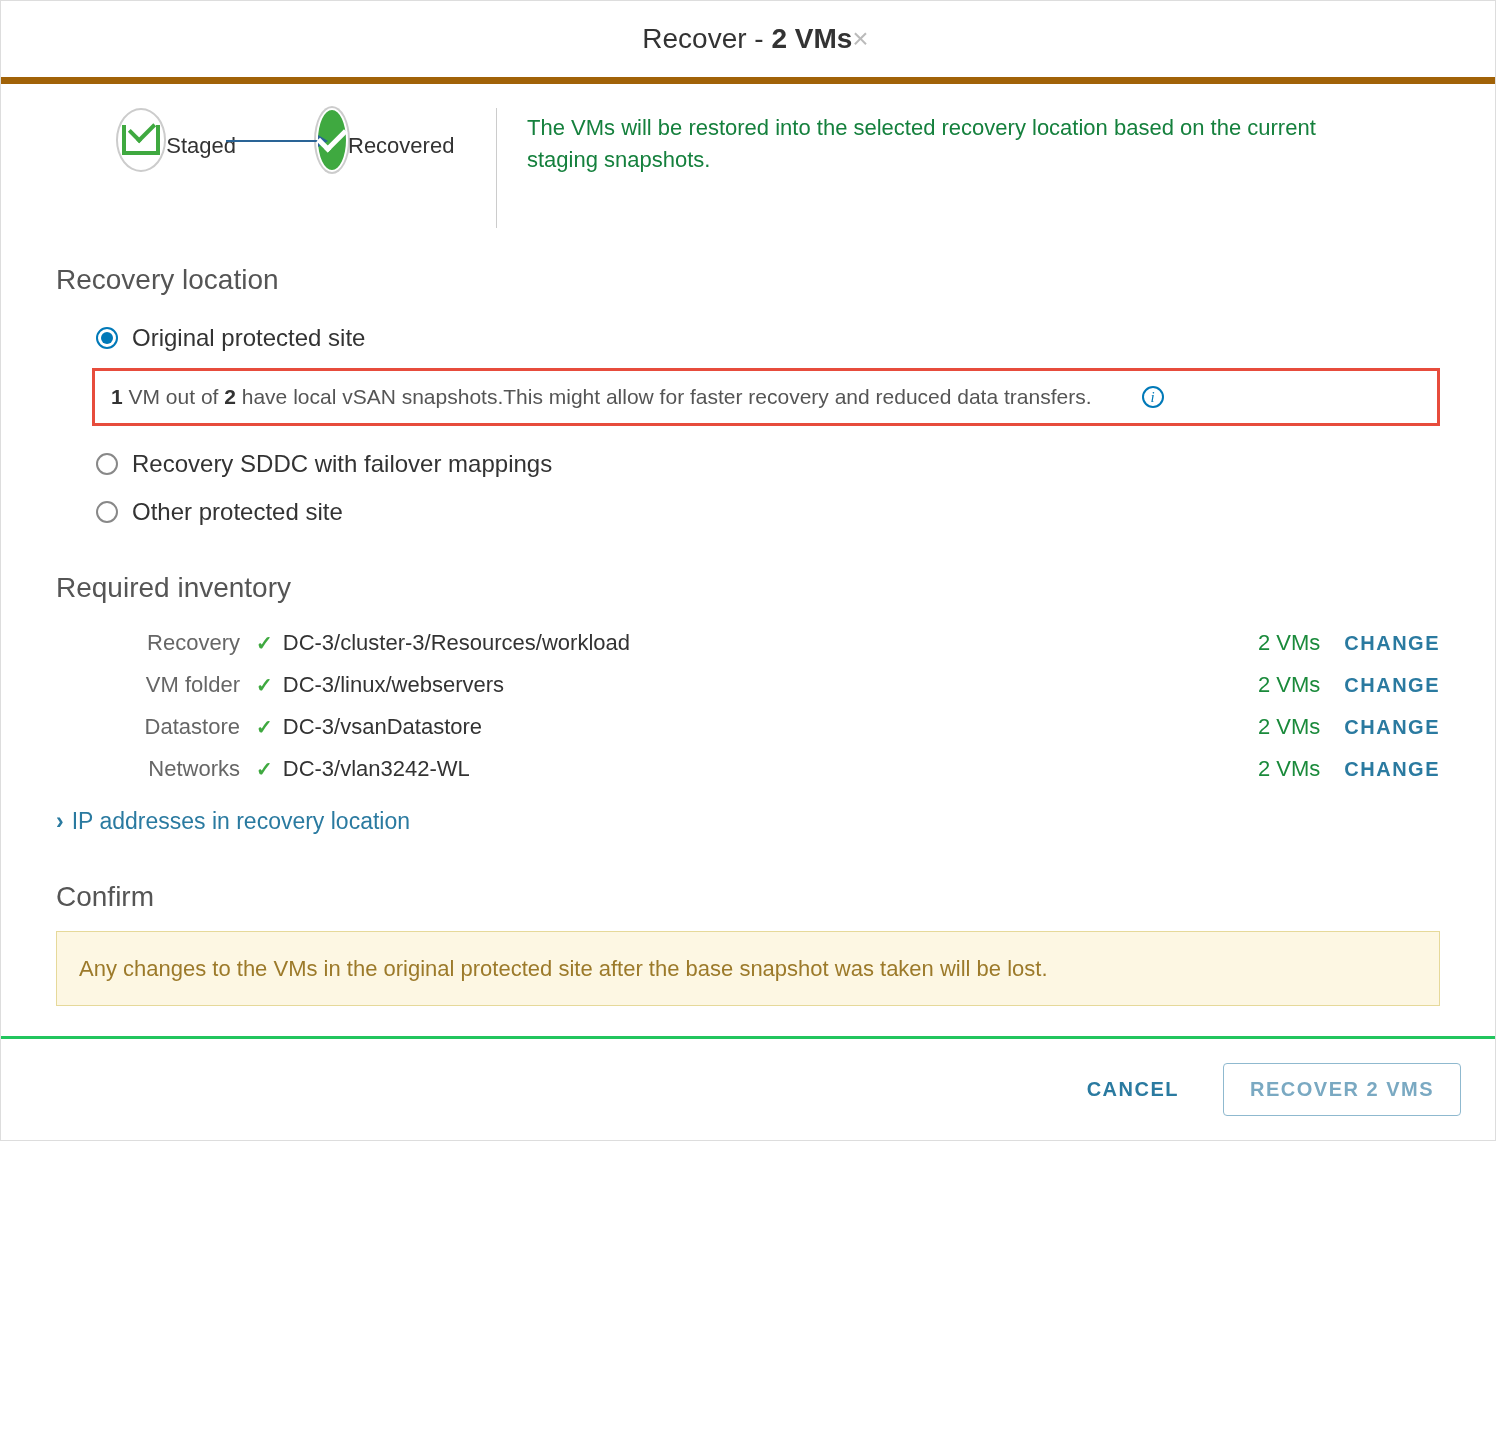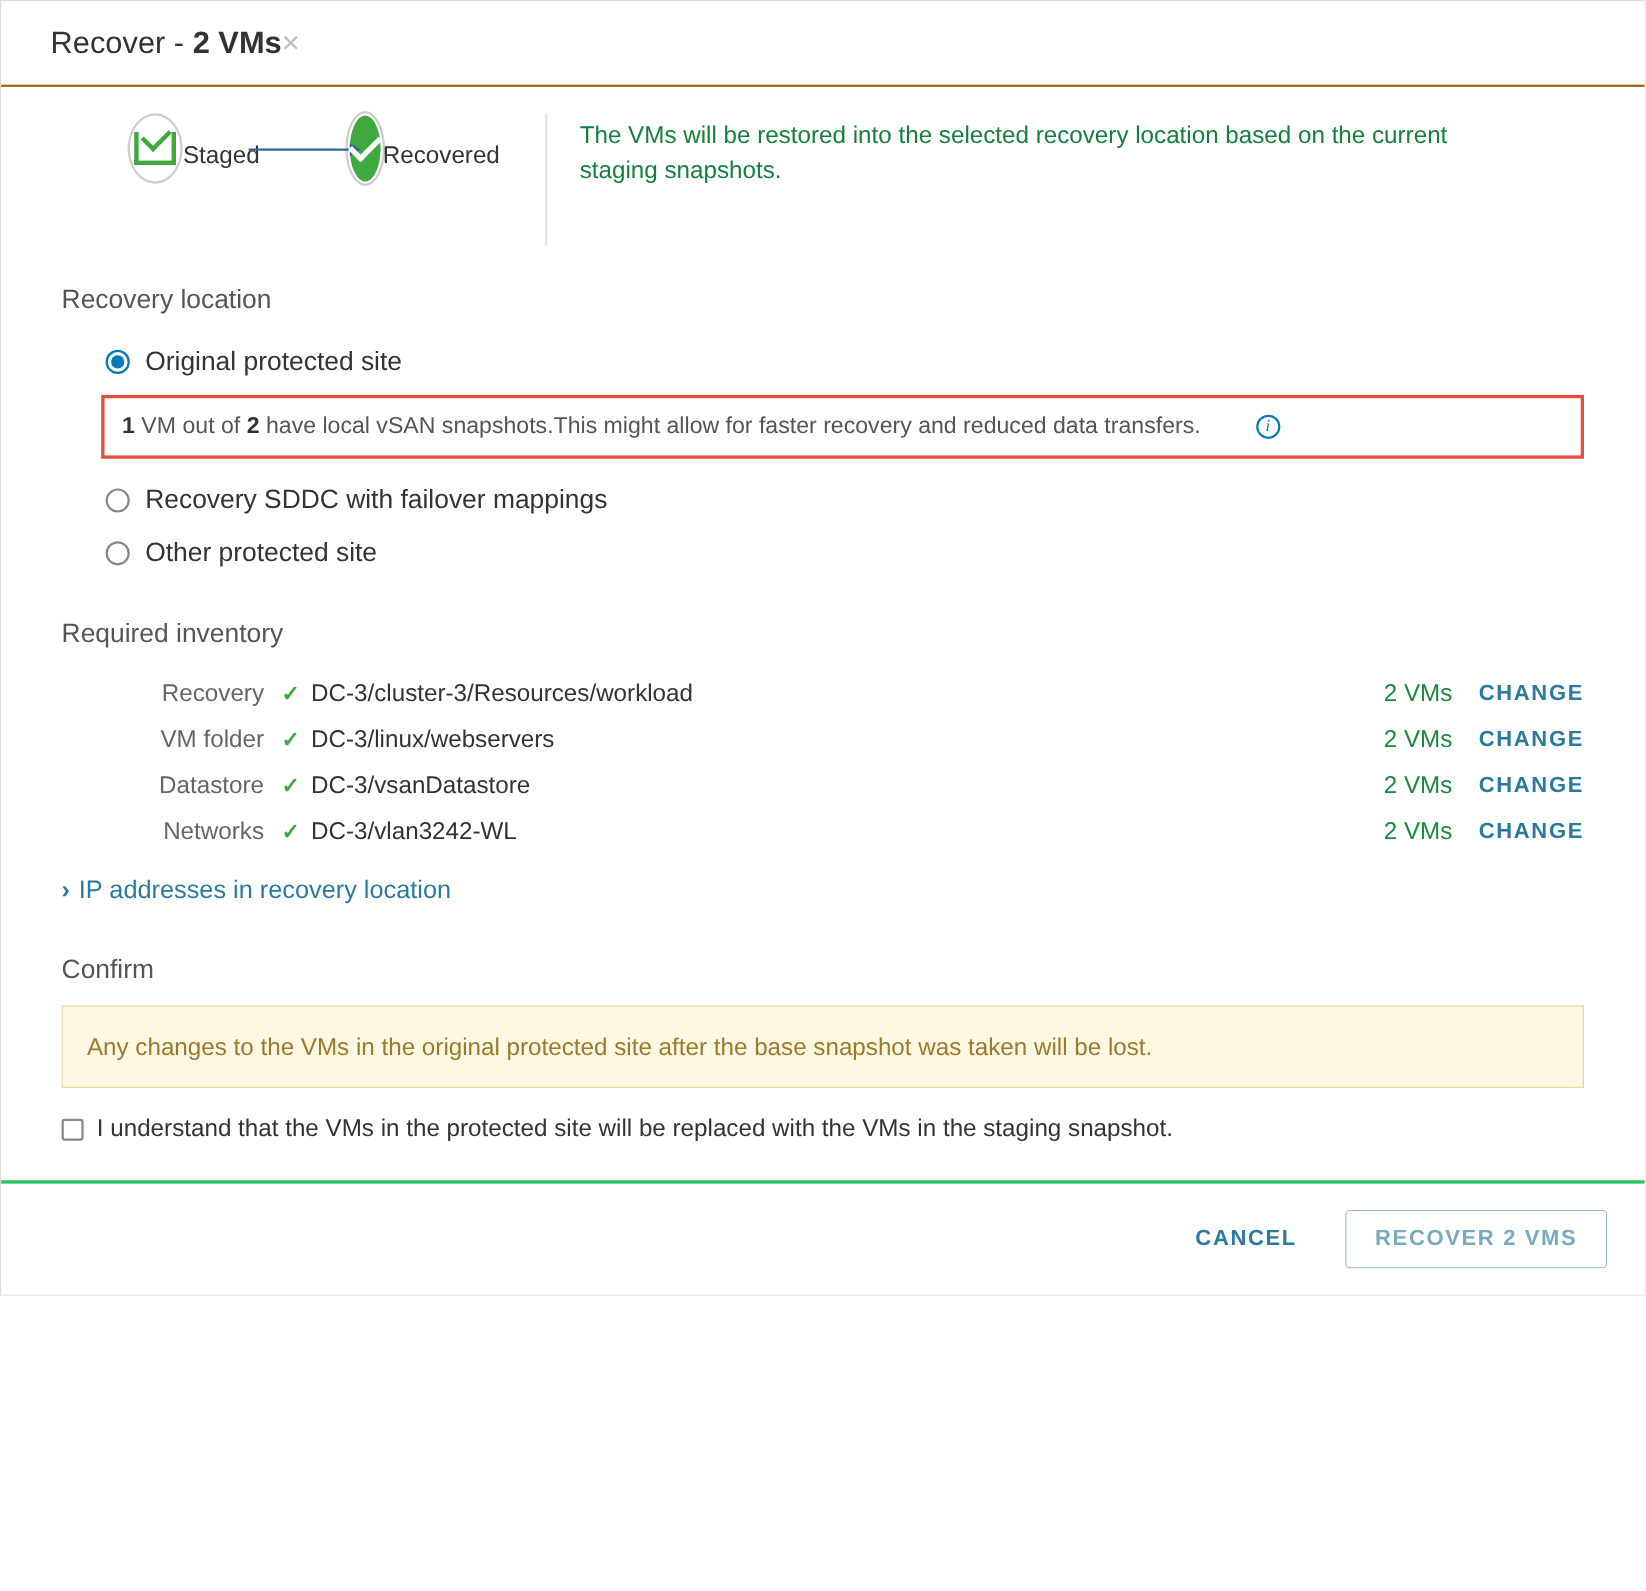--- a/index.html
+++ b/index.html
@@ -9,24 +9,24 @@
       color: #333;
       font-size: 18px;
     }
     .dialog {
       width: 1496px;
       border: 1px solid #ddd;
       background: #fff;
     }
     .dialog-header {
       display: flex;
-      justify-content: flex-start;
+      justify-content: center;
       align-items: center;
       padding: 22px 30px 22px 45px;
-      border-bottom: 2px solid #a16207;
+      border-bottom: 7px solid #a16207;
     }
     .dialog-title {
       font-size: 28px;
       font-weight: 400;
       color: #333;
     }
     .dialog-title .bold { font-weight: 600; }
     .close-x {
       color: #bbb;
       font-size: 28px;
@@ -117,21 +117,21 @@
       font-size: 22px;
       color: #15803d;
       line-height: 1.45;
       padding-top: 4px;
       max-width: 830px;
     }
     .section {
       padding: 26px 55px 10px 55px;
     }
     .section-title {
-      font-size: 24px;
+      font-size: 28px;
       color: #555;
       margin-bottom: 18px;
       font-weight: 400;
     }
     .radio-row {
       display: flex;
       align-items: center;
       padding: 10px 0 10px 40px;
       font-size: 24px;
       color: #333;
@@ -373,24 +373,20 @@
 
     <div class="expand-row">
       <span class="caret">›</span>
       <span>IP addresses in recovery location</span>
     </div>
   </div>
 
   <div class="section">
     <div class="section-title">Confirm</div>
     <div class="warning-box">Any changes to the VMs in the original protected site after the base snapshot was taken will be lost.</div>
-    <div class="confirm-check-row">
-      <span class="checkbox"></span>
-      <span>I understand that the VMs in the protected site will be replaced with the VMs in the staging snapshot.</span>
-    </div>
   </div>
 
   <div class="dialog-footer">
     <button class="btn-cancel">CANCEL</button>
     <button class="btn-primary">RECOVER 2 VMS</button>
   </div>
 
 </div>
 
 </body></html>

